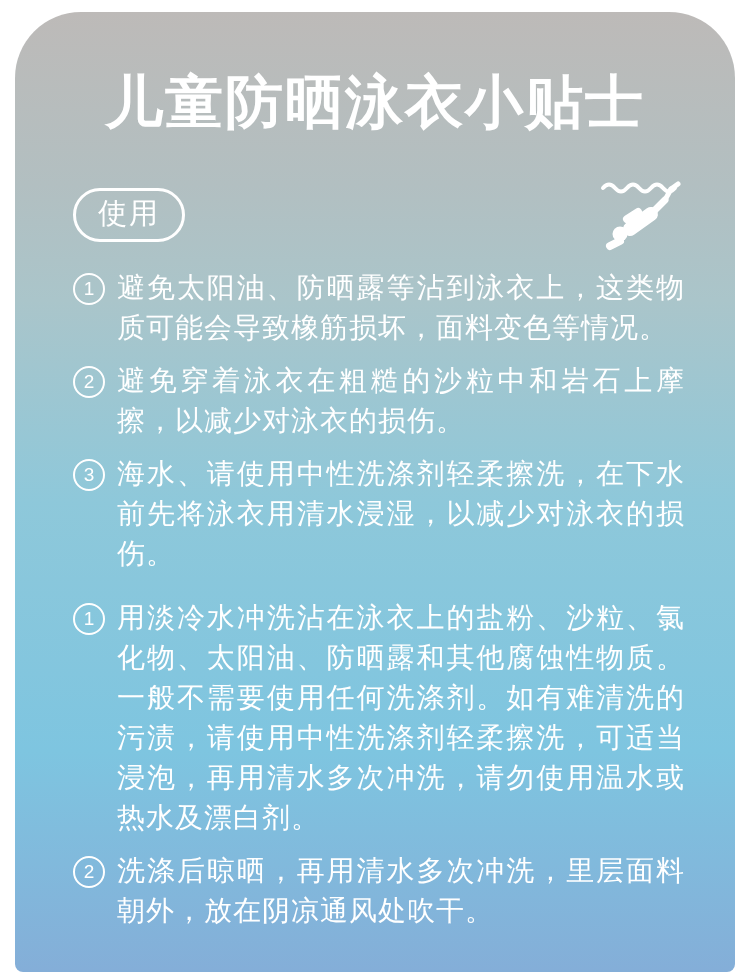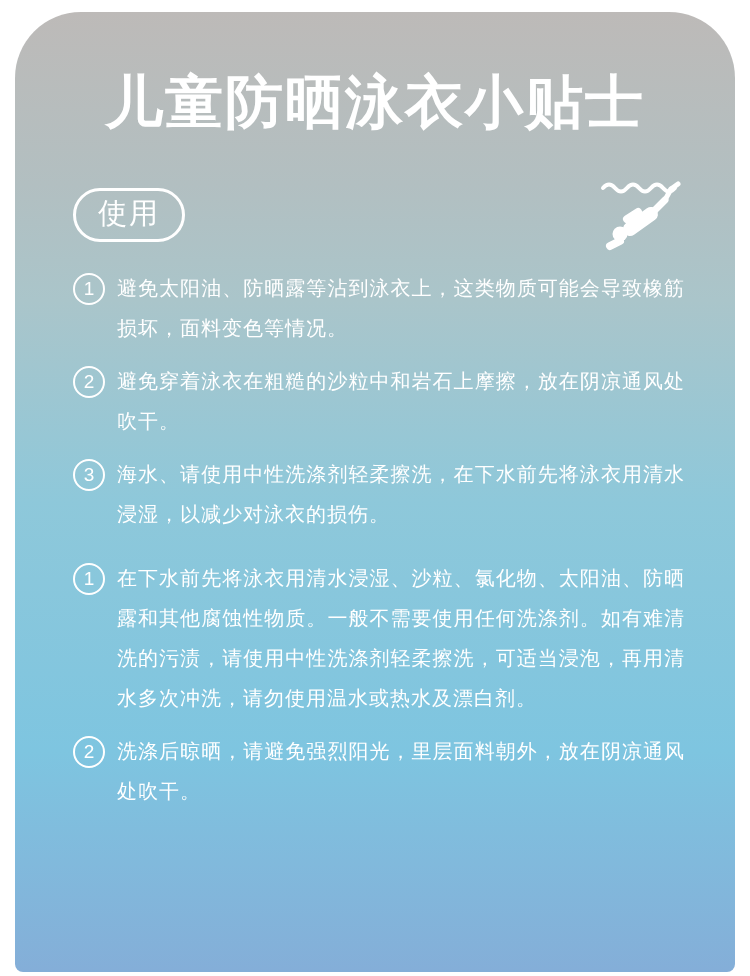--- a/index.html
+++ b/index.html
@@ -44,21 +44,21 @@
   .tip{display:flex;align-items:flex-start;margin-bottom:13px;}
   .tip .num{
     flex:0 0 auto;
     width:28px;height:28px;margin:5px 12px 0 0;
     border:2px solid #ffffff;border-radius:50%;
     font-size:19px;line-height:28px;text-align:center;
     color:#ffffff;
   }
   .tip p{
     margin:0;flex:1 1 auto;
-    font-size:20px;line-height:40px;letter-spacing:1px;
+    font-size:28px;line-height:40px;letter-spacing:1px;
     text-align:justify;color:#ffffff;
   }
 </style>
 </head>
 <body>
 
 <div class="page">
   <div class="card">
 
     <h1 class="title">儿童防晒泳衣小贴士</h1>
@@ -79,37 +79,37 @@
           </svg>
         </span>
       </div>
       <div class="tips">
         <div class="tip">
           <span class="num">1</span>
           <p>避免太阳油、防晒露等沾到泳衣上，这类物质可能会导致橡筋损坏，面料变色等情况。</p>
         </div>
         <div class="tip">
           <span class="num">2</span>
-          <p>避免穿着泳衣在粗糙的沙粒中和岩石上摩擦，放在阴凉通风处吹干。</p>
+          <p>避免穿着泳衣在粗糙的沙粒中和岩石上摩擦，以减少对泳衣的损伤。</p>
         </div>
         <div class="tip">
           <span class="num">3</span>
           <p>海水、请使用中性洗涤剂轻柔擦洗，在下水前先将泳衣用清水浸湿，以减少对泳衣的损伤。</p>
         </div>
       </div>
     </div>
 
     <div class="section section-wash">
       <div class="tips">
         <div class="tip">
           <span class="num">1</span>
-          <p>在下水前先将泳衣用清水浸湿、沙粒、氯化物、太阳油、防晒露和其他腐蚀性物质。一般不需要使用任何洗涤剂。如有难清洗的污渍，请使用中性洗涤剂轻柔擦洗，可适当浸泡，再用清水多次冲洗，请勿使用温水或热水及漂白剂。</p>
+          <p>用淡冷水冲洗沾在泳衣上的盐粉、沙粒、氯化物、太阳油、防晒露和其他腐蚀性物质。一般不需要使用任何洗涤剂。如有难清洗的污渍，请使用中性洗涤剂轻柔擦洗，可适当浸泡，再用清水多次冲洗，请勿使用温水或热水及漂白剂。</p>
         </div>
         <div class="tip">
           <span class="num">2</span>
-          <p>洗涤后晾晒，请避免强烈阳光，里层面料朝外，放在阴凉通风处吹干。</p>
+          <p>洗涤后晾晒，再用清水多次冲洗，里层面料朝外，放在阴凉通风处吹干。</p>
         </div>
 
       </div>
     </div>
 
   </div>
 </div>
 
 </body></html>

